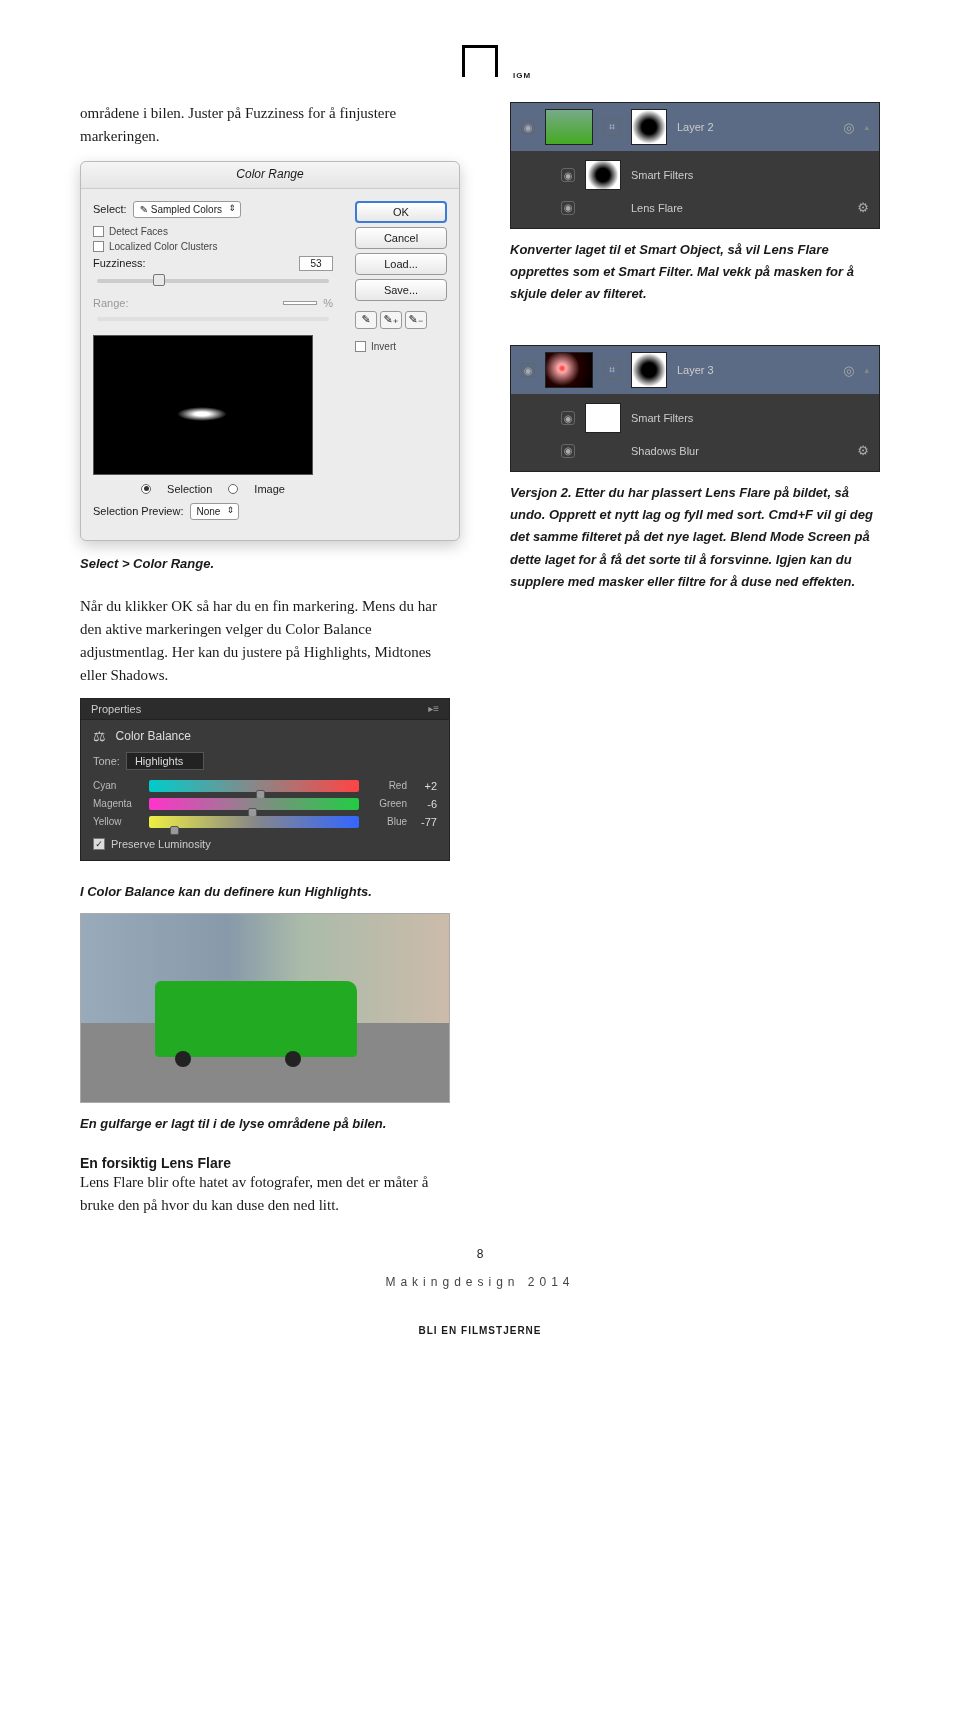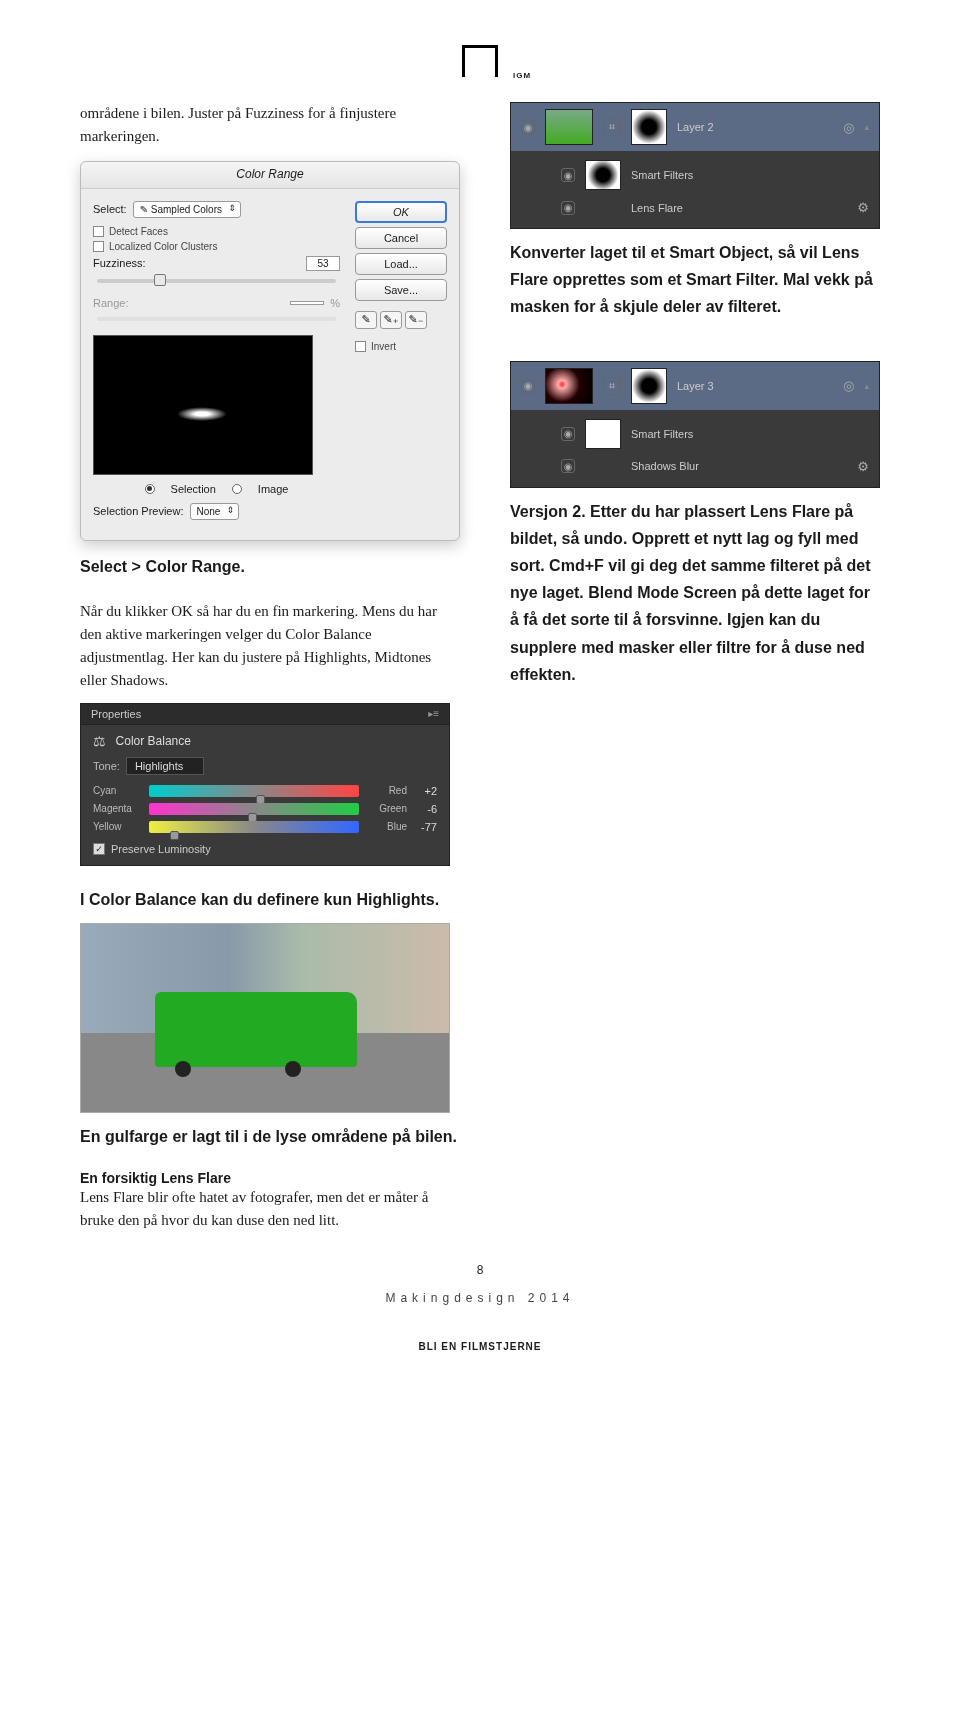--- a/index.html
+++ b/index.html
@@ -6,42 +6,42 @@
 body { background:#fff; width:960px; font-family:Georgia,serif; color:#1a1a1a; }
 .page { padding:45px 80px 40px; }
 
 
 .logo-box { display:flex; justify-content:center; margin-bottom:25px; }
 .logo { width:36px; height:32px; border:3px solid #000; border-bottom:none; position:relative; }
 .logo-text { position:absolute; bottom:-3px; width:100%; text-align:center; font:bold 8px Arial; letter-spacing:1px;padding-left:48px; }
 
 
 .serif { font-family:Georgia,serif; font-size:15px; line-height:1.55; }
-.sans { font-family:Arial,Helvetica,sans-serif; font-size:16px; font-weight:bold; line-height:1.7; }
+.sans { font-family:Arial,Helvetica,sans-serif; font-size:13px; font-weight:bold; line-height:1.7;font-style:italic; }
 .heading { font-family:Arial,Helvetica,sans-serif; font-weight:bold; font-size:14px; }
 
 .two-col { display:flex; gap:50px; }
 .col { flex:1; }
 
 
 .dialog { background:#ececec; border:1px solid #bbb; border-radius:6px; width:380px; font:11px Arial; box-shadow:0 5px 15px rgba(0,0,0,0.2); margin:12px 0; }
 .dialog-title { text-align:center; padding:5px 0 7px; border-bottom:1px solid #ccc; background:linear-gradient(#f5f5f5,#e5e5e5); border-radius:6px 6px 0 0; font-size:12px;font-style:italic; }
-.dialog-body { display:flex; padding:12px; gap:15px; }
+.dialog-body { display:flex; padding:12px; gap:22px; }
 .dcol-l { flex:1; }
 .dcol-r { width:92px; display:flex; flex-direction:column; gap:4px; }
 .row { display:flex; align-items:center; gap:6px; margin-bottom:8px; }
 .select { background:#fff; border:1px solid #999; border-radius:3px; padding:2px 18px 2px 6px; position:relative; font-size:10px;text-align:center; }
 .select:after { content:"⇕"; position:absolute; right:4px; top:1px; font-size:9px; }
 .check { display:flex; align-items:center; gap:5px; margin-bottom:4px; font-size:10px; color:#444; }
 .box { width:11px; height:11px; border:1px solid #888; background:#fff; }
 .num { width:34px; background:#fff; border:1px solid #999; text-align:center; padding:1px; font-size:10px; }
 .slider-track { height:4px; background:#ccc; border-radius:2px; margin:6px 4px 14px; position:relative; }
 .slider-knob { position:absolute; top:-5px; width:12px; height:12px; background:#e8e8e8; border:1px solid #777; border-radius:2px; }
 .btn { background:linear-gradient(#fff,#e8e8e8); border:1px solid #999; border-radius:4px; padding:4px 0; text-align:center; font-size:11px; }
-.btn.primary { border:2px solid #3b7bd6; padding:3px 0;font-style:italic; }
+.btn.primary { border:2px solid #3b7bd6; padding:3px 0; }
 .preview { background:#000; width:220px; height:140px; margin:8px 0; position:relative; border:1px solid #555; }
 .preview-mark { position:absolute; top:52%; left:38%; width:50px; height:14px; background:radial-gradient(#fff 20%,transparent 70%); }
 .radio { width:10px; height:10px; border:1px solid #666; border-radius:50%; background:#fff; display:inline-block; position:relative; }
 .radio.on:after { content:""; position:absolute; inset:1.5px; background:#333; border-radius:50%; }
 .eyedrop { width:22px; height:18px; border:1px solid #999; background:#f5f5f5; border-radius:3px; display:inline-flex; align-items:center; justify-content:center; font-size:11px; }
 
 
 .dark { background:#3a3a3a; color:#ccc; font:11px Arial; border:1px solid #222; }
 .layers { padding:8px 10px; margin-bottom:10px; }
 .layer-row { display:flex; align-items:center; gap:10px; padding:5px 0; }

